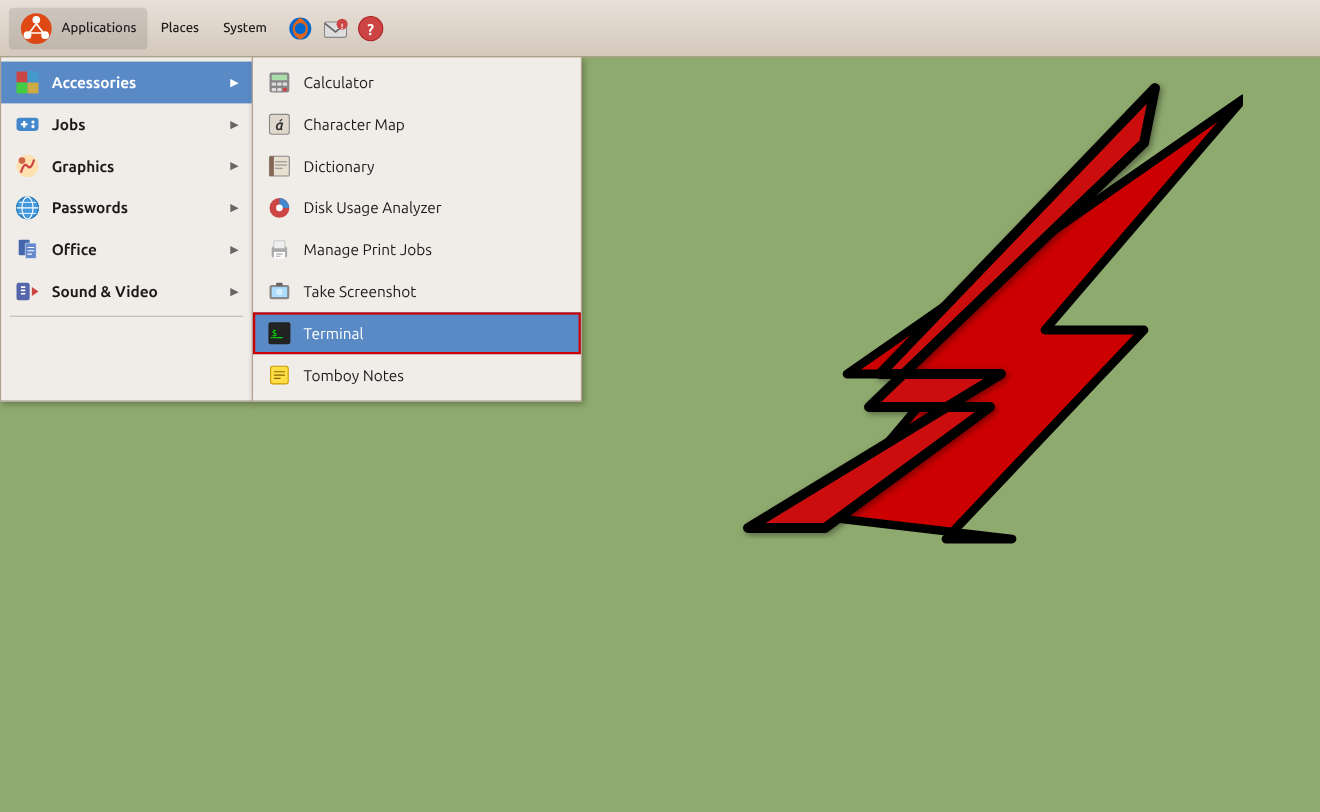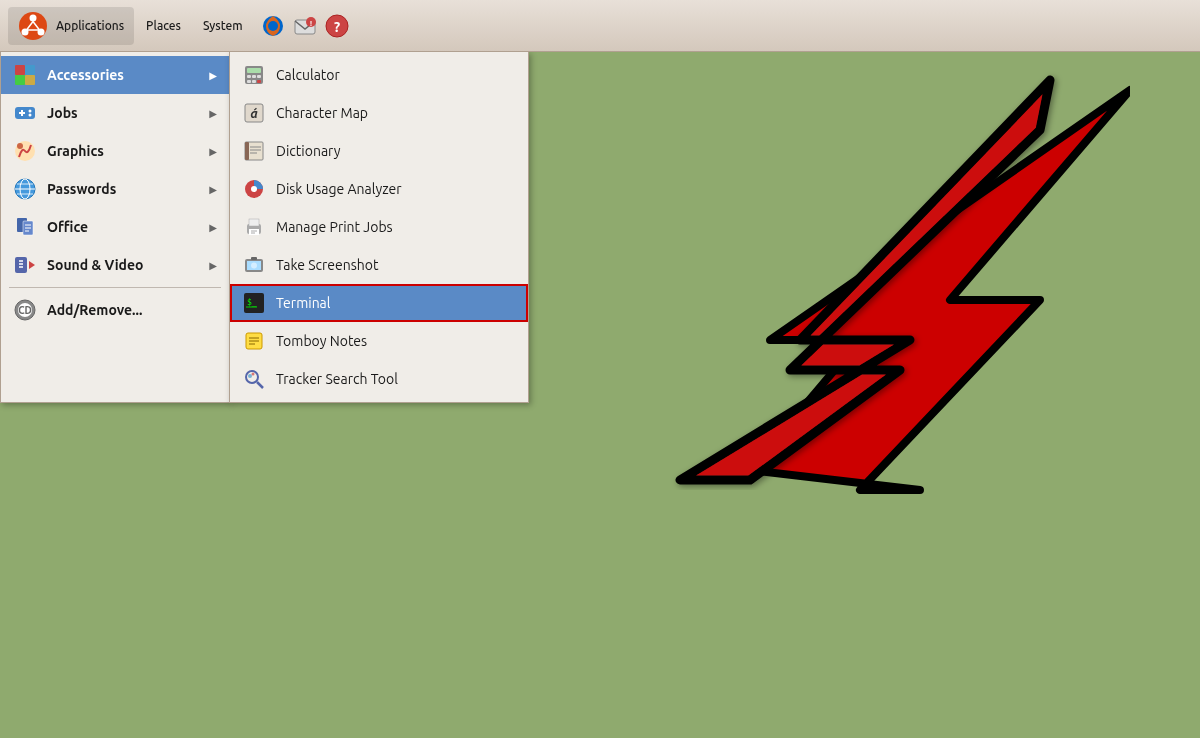--- a/index.html
+++ b/index.html
@@ -306,30 +306,20 @@
           <line x1="6" y1="14" x2="10" y2="14" stroke="white" stroke-width="1.5"></line>
           <polygon points="16,8 22,12 16,16" fill="#cc4444"></polygon>
         </svg>
       </div>
       <span class="item-label">Sound &amp; Video</span>
       <span class="arrow">▶</span>
     </div>
 
     <div class="menu-separator"></div>
 
-    <div class="menu-item">
-      <div class="item-icon">
-        <svg width="24" height="24" viewBox="0 0 24 24">
-          <circle cx="12" cy="12" r="10" fill="#888" stroke="#666" stroke-width="1"></circle>
-          <circle cx="12" cy="12" r="7" fill="white"></circle>
-          <text x="12" y="16" text-anchor="middle" font-size="10" font-weight="bold" fill="#666">CD</text>
-        </svg>
-      </div>
-      <span class="item-label">Add/Remove...</span>
-    </div>
 
   </div>
 
   <div class="right-menu">
 
     <div class="submenu-item">
       <div class="item-icon">
         <svg width="22" height="22" viewBox="0 0 22 22">
           <rect x="2" y="2" width="18" height="18" rx="2" fill="#888"></rect>
           <rect x="4" y="4" width="14" height="5" fill="#aaddaa" rx="1"></rect>
@@ -421,31 +411,20 @@
         <svg width="22" height="22" viewBox="0 0 22 22">
           <rect x="3" y="3" width="16" height="16" rx="2" fill="#ffdd44" stroke="#cc9900" stroke-width="1"></rect>
           <line x1="6" y1="8" x2="16" y2="8" stroke="#886600" stroke-width="1"></line>
           <line x1="6" y1="11" x2="16" y2="11" stroke="#886600" stroke-width="1"></line>
           <line x1="6" y1="14" x2="12" y2="14" stroke="#886600" stroke-width="1"></line>
         </svg>
       </div>
       <span class="item-label">Tomboy Notes</span>
     </div>
 
-    <div class="submenu-item">
-      <div class="item-icon">
-        <svg width="22" height="22" viewBox="0 0 22 22">
-          <circle cx="9" cy="9" r="6" fill="none" stroke="#5566aa" stroke-width="2"></circle>
-          <line x1="14" y1="14" x2="20" y2="20" stroke="#5566aa" stroke-width="2.5"></line>
-          <circle cx="7" cy="8" r="2" fill="#4499cc" opacity="0.7"></circle>
-          <circle cx="10" cy="6" r="1.5" fill="#cc4444" opacity="0.7"></circle>
-        </svg>
-      </div>
-      <span class="item-label">Tracker Search Tool</span>
-    </div>
 
   </div>
 </div>
 
 <svg class="big-arrow" viewBox="0 0 580 420" xmlns="http://www.w3.org/2000/svg">
 
   <polygon points="580,10 400,220 490,220 310,410 370,410 200,390 310,260 220,260" fill="#cc0000" stroke="#000000" stroke-width="8" stroke-linejoin="round"></polygon>
 
 </svg>
 

